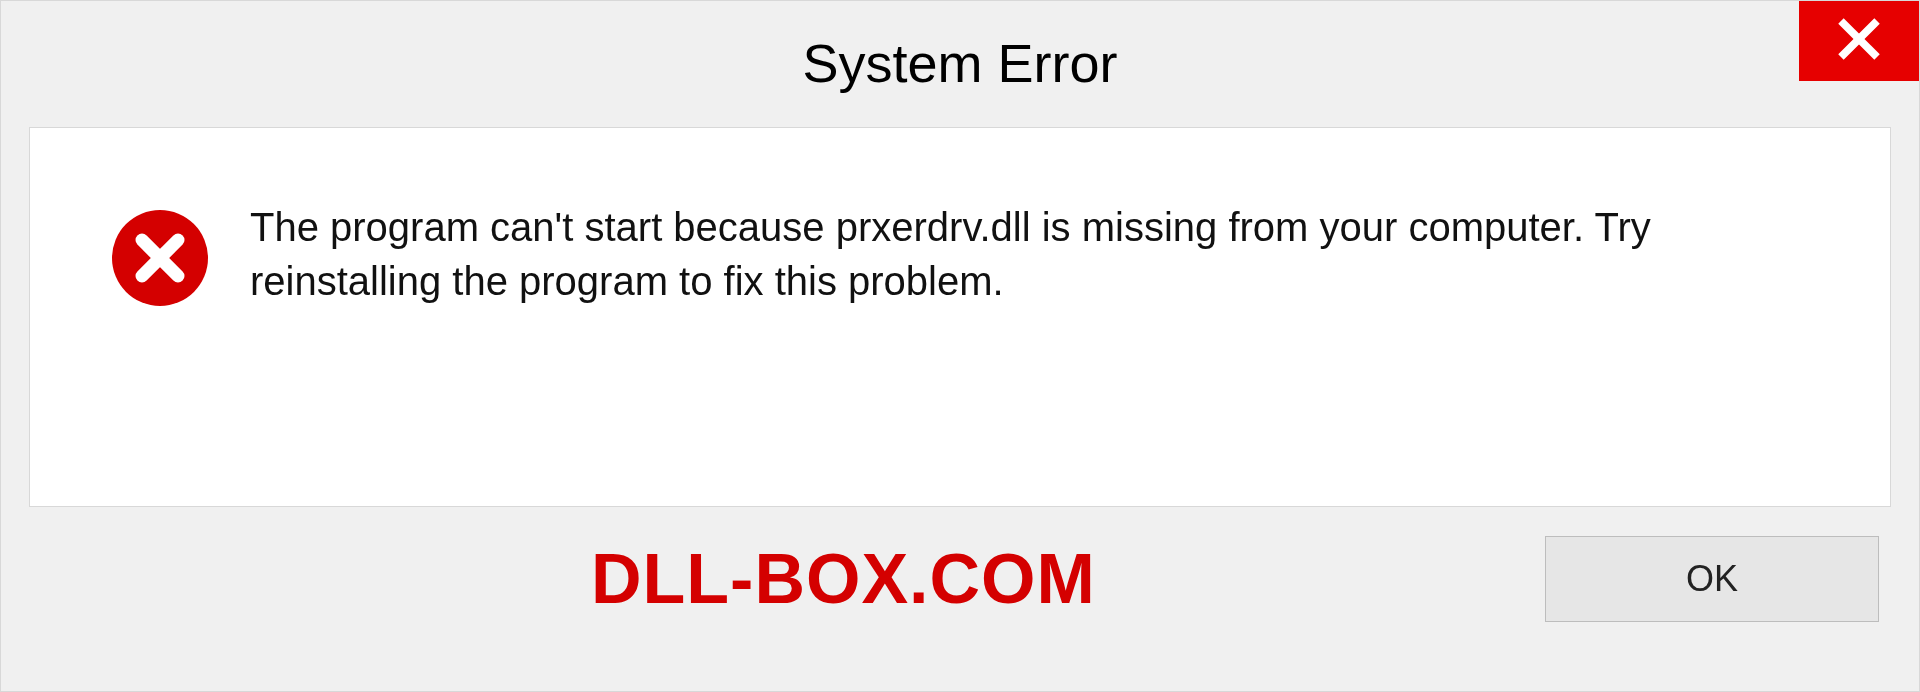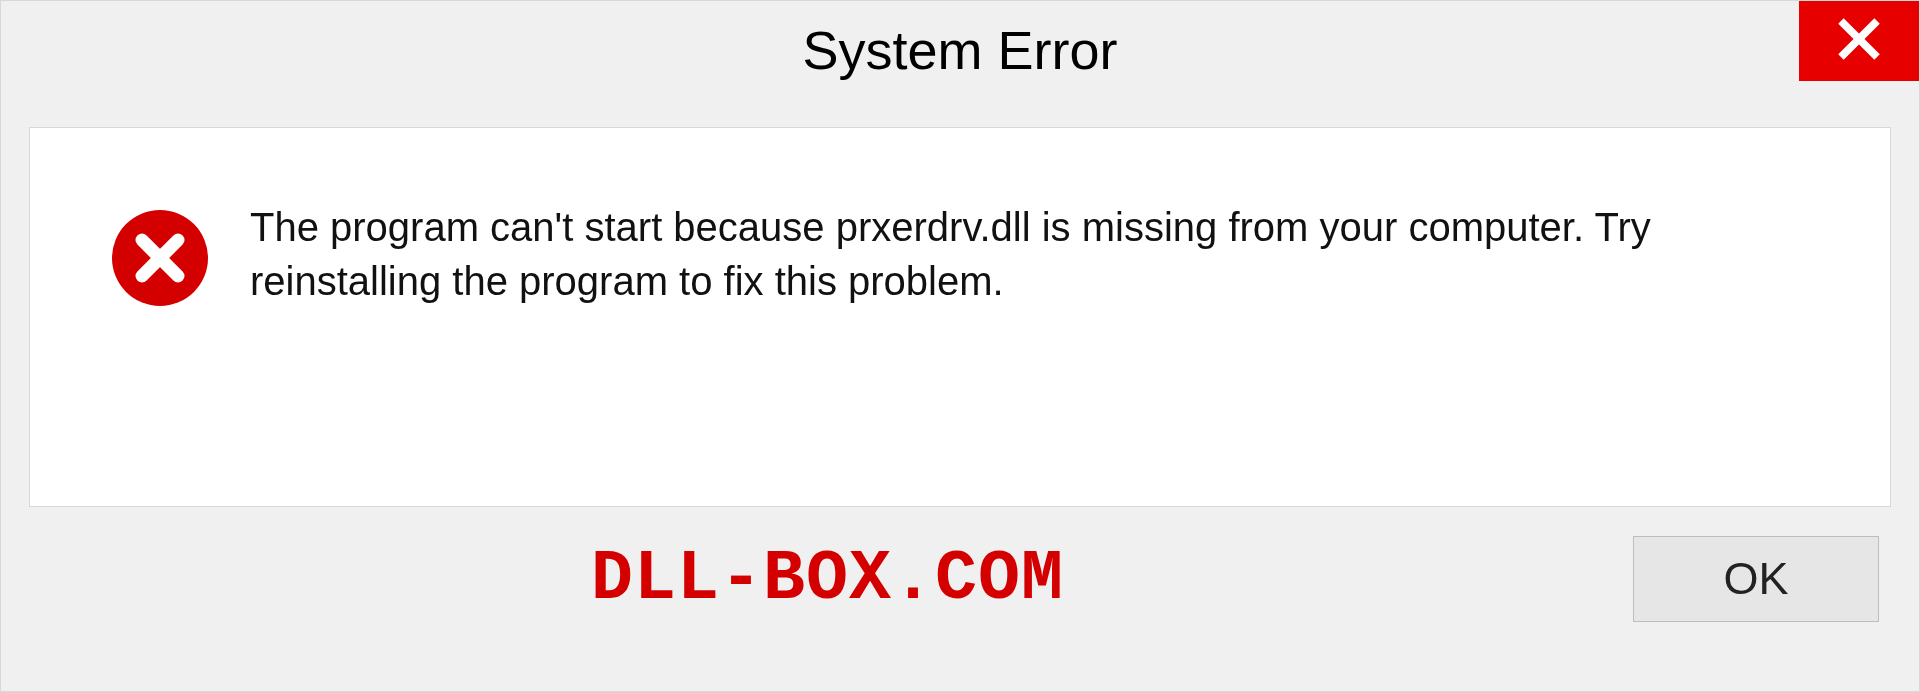--- a/index.html
+++ b/index.html
@@ -27,21 +27,21 @@
       height: 106px;
       display: flex;
       align-items: flex-start;
       position: relative;
       padding-top: 10px;
     }
     .title-text {
       font-size: 54px;
       font-weight: 400;
       color: #000;
-      margin: 0 auto;
+      margin: 13px auto;
       padding-top: 8px;
     }
     .close-button {
       position: absolute;
       top: 0;
       right: 0;
       width: 120px;
       height: 80px;
       background: #e60000;
       display: flex;
@@ -82,33 +82,33 @@
     }
     .footer-area {
       flex: 1;
       display: flex;
       align-items: center;
       justify-content: space-between;
       padding: 0 40px 40px 40px;
       position: relative;
     }
     .watermark {
-      font-family: Liberation Mono, monospace;
+      font-family: Liberation Sans, sans-serif;
       font-weight: 900;
       font-size: 70px;
       color: #d40000;
       letter-spacing: 1px;
       margin-left: 550px;
     }
     .ok-button {
-      width: 246px;
+      width: 334px;
       height: 86px;
       background: #e6e6e6;
       border: 1px solid #bdbdbd;
-      font-size: 45px;
+      font-size: 36px;
       color: #222;
       display: flex;
       align-items: center;
       justify-content: center;
       cursor: pointer;
       font-family: "Segoe UI", Tahoma, Arial, sans-serif;
     }
   </style>
 </head>
 <body>

